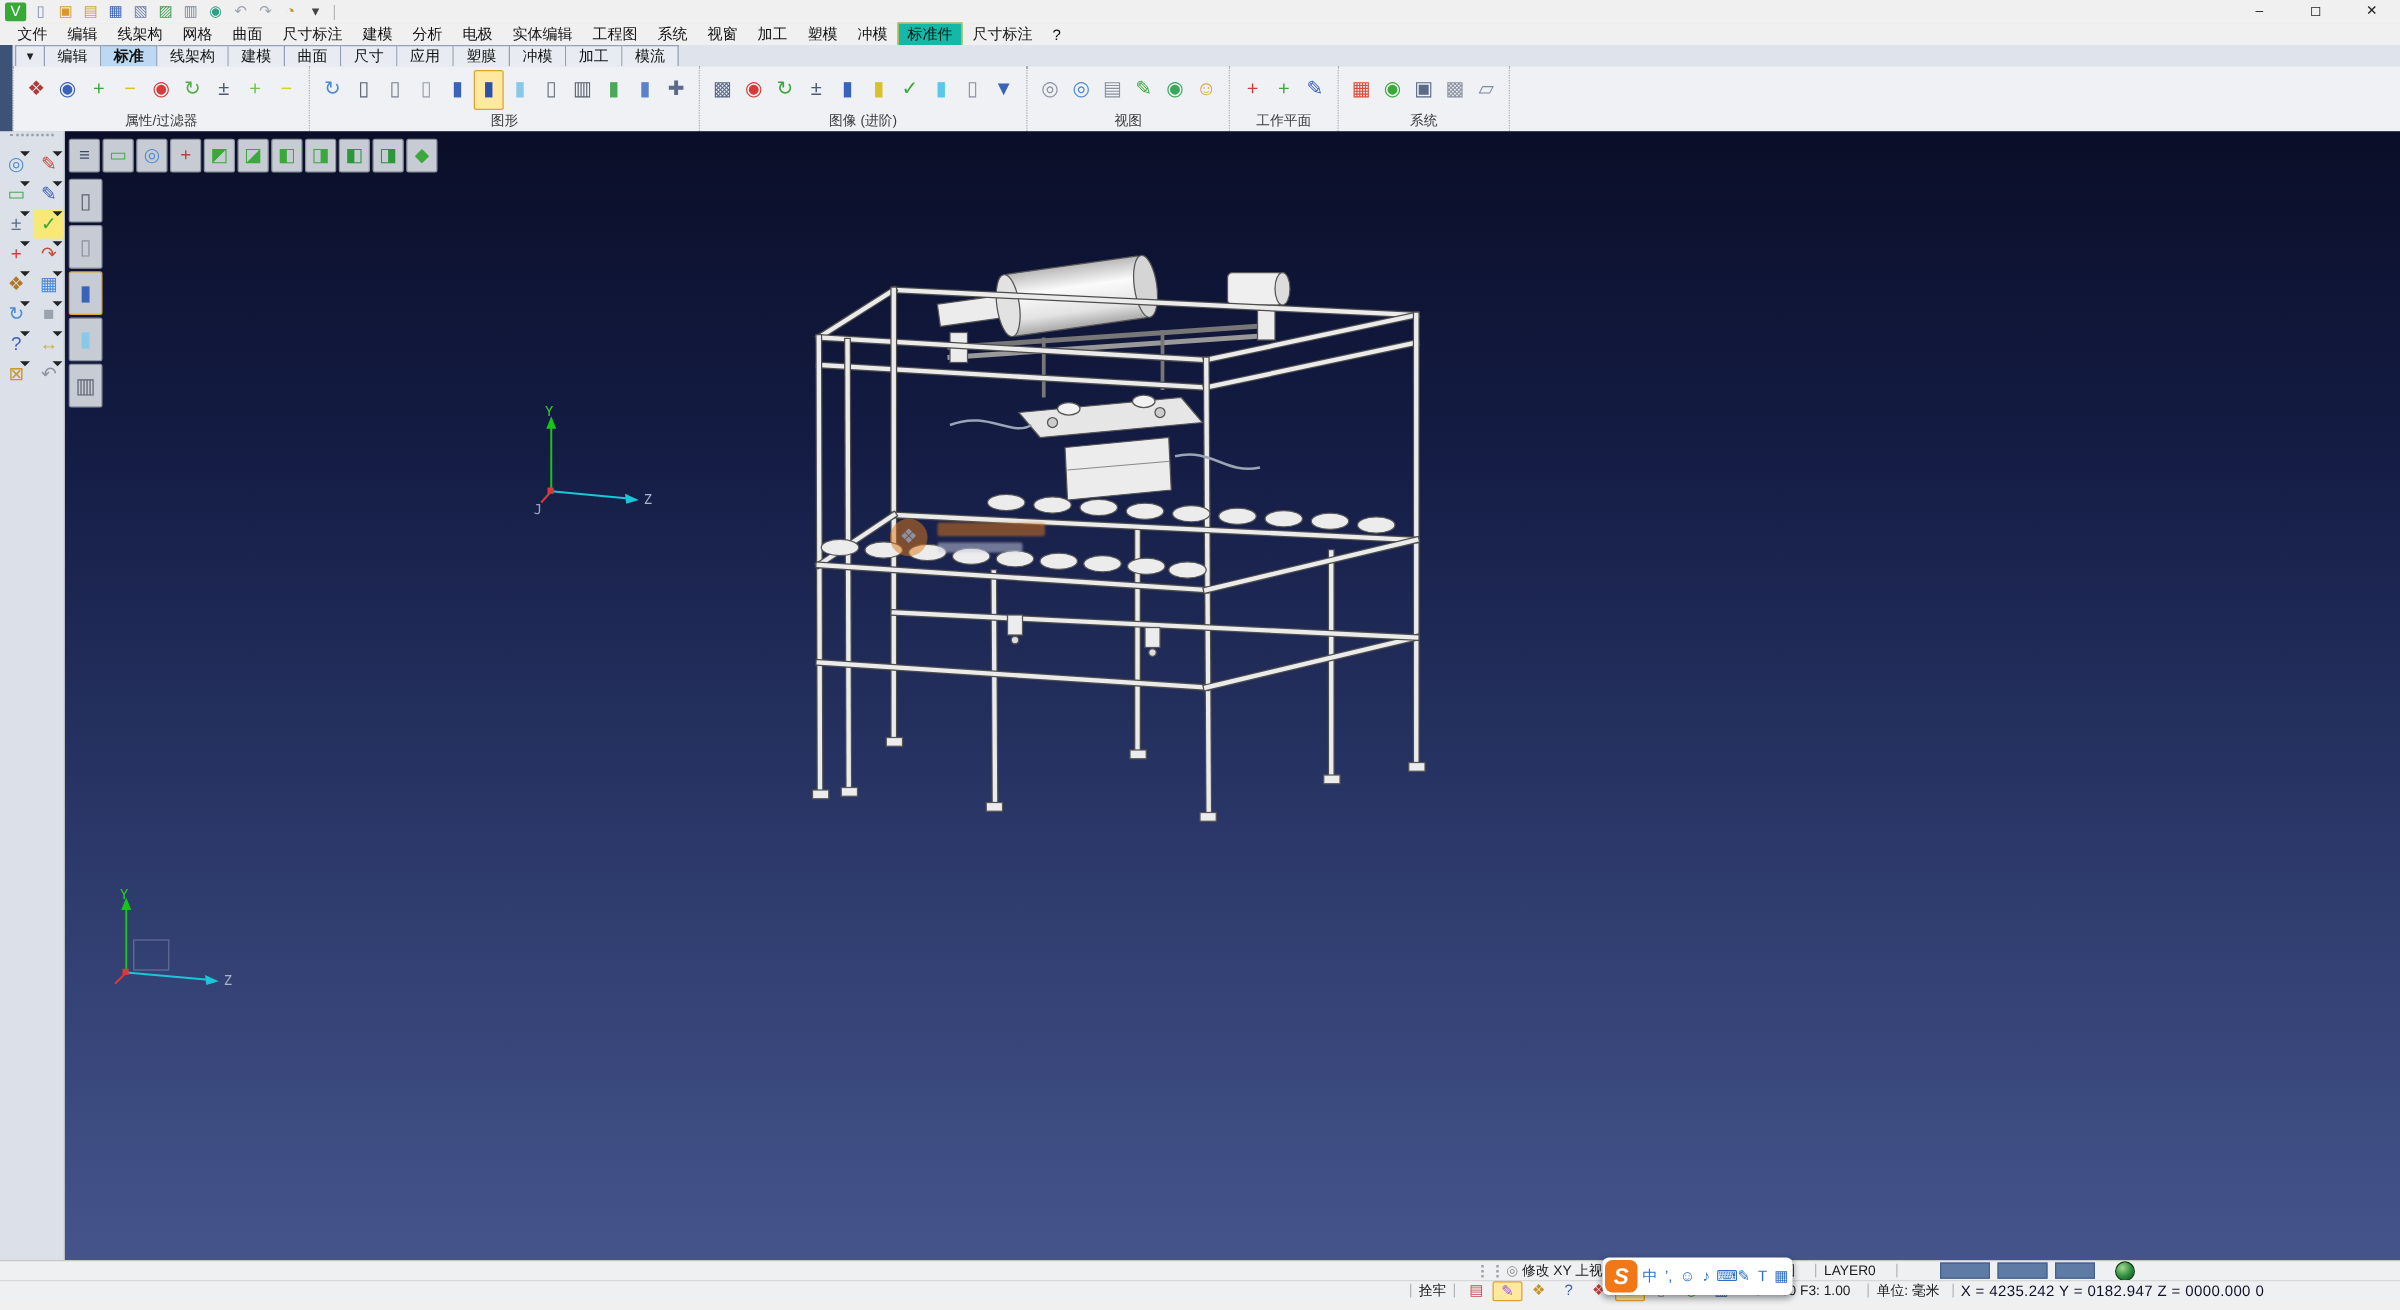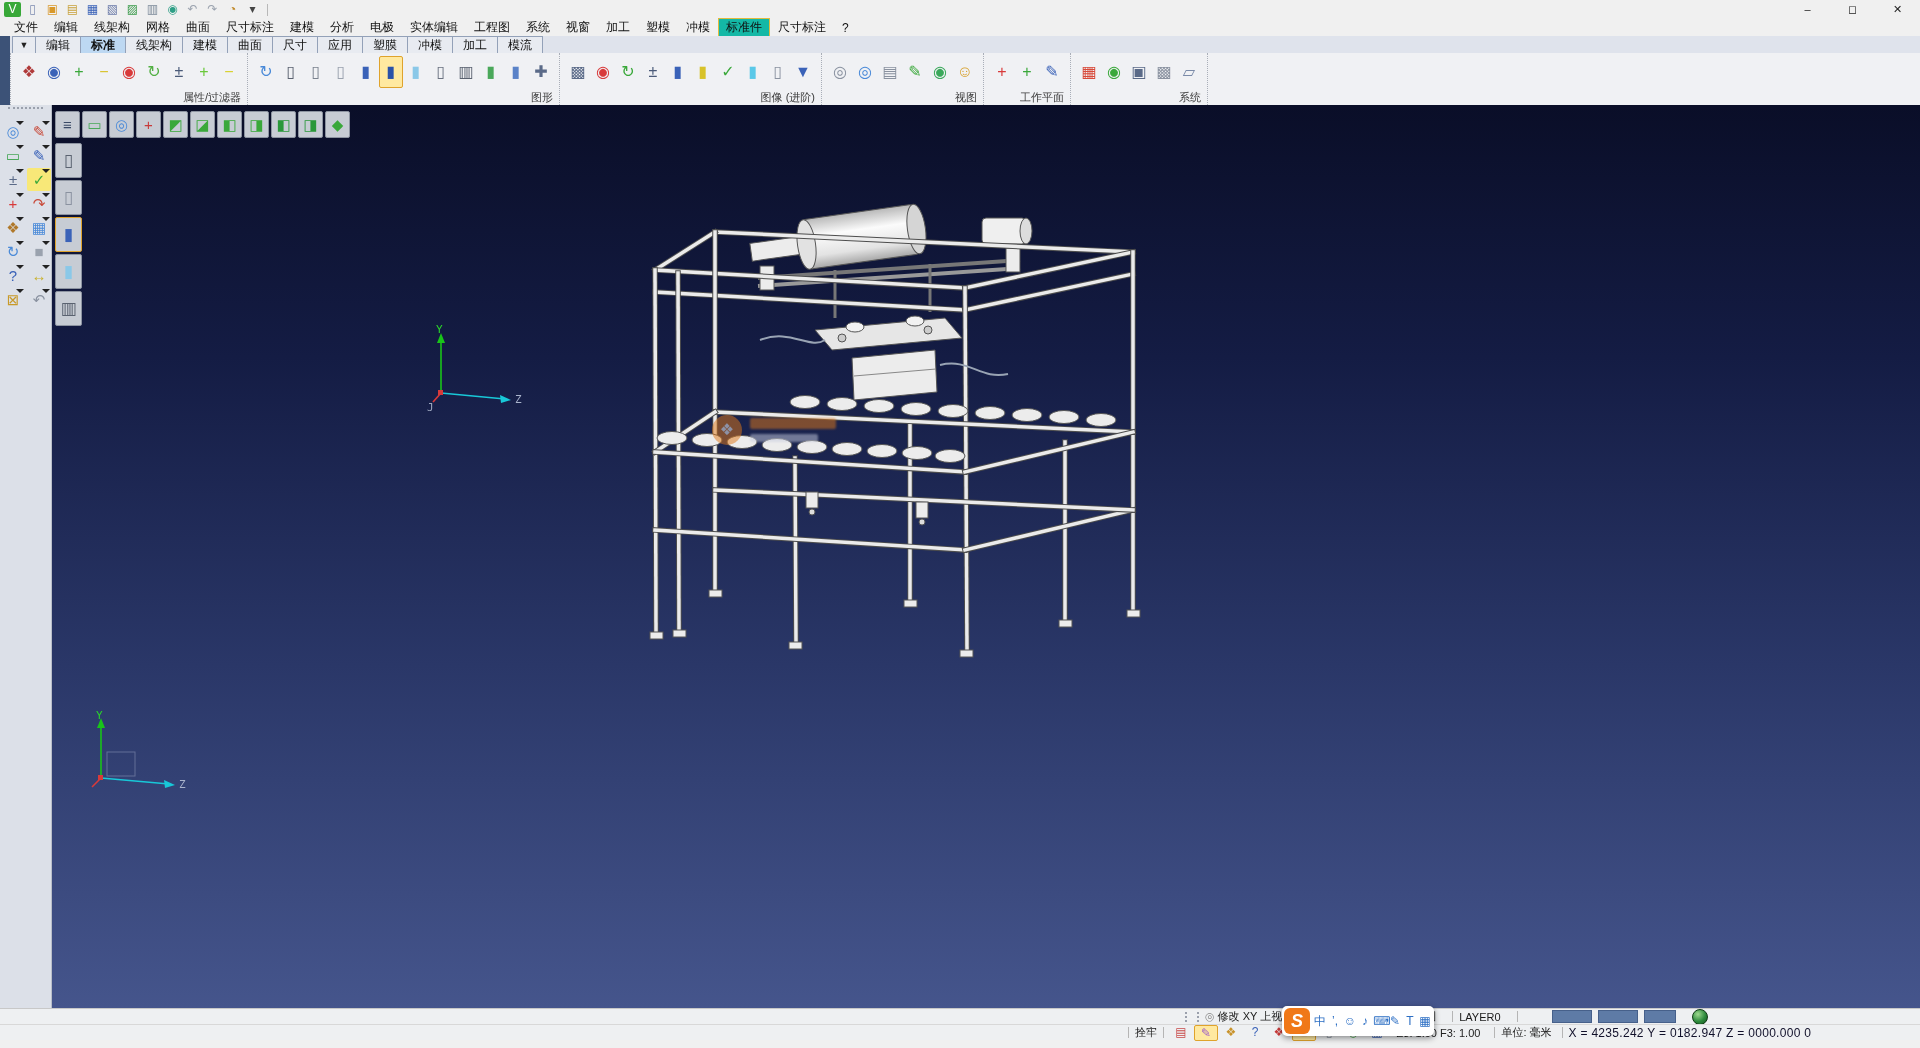--- a/index.html
+++ b/index.html
@@ -30,21 +30,21 @@
     border-bottom:none;background:#e8ebf1;white-space:nowrap;}
   .tab.active{background:#bdd8f2;font-weight:bold;}
   
   .ribbon{position:absolute;left:10px;top:53px;width:1910px;height:52px;background:#f0f1f4;
     display:flex;align-items:stretch;border-bottom:1px solid #c8ccd4;}
   .rgroup{display:flex;flex-direction:column;justify-content:space-between;
     padding:3px 6px 1px 6px;border-right:1px dotted #a9aeb8;}
   .rgroup:first-child{border-left:1px dotted #a9aeb8;}
   .ricons{display:flex;gap:1px;align-items:center;}
   .ricons .icb{width:22px;height:30px;font-size:16px;line-height:30px;text-align:center;border:1px solid transparent;}
-  .rlabel{text-align:right;font-size:11px;color:#3a3a3a;line-height:14px;}
+  .rlabel{text-align:center;font-size:11px;color:#3a3a3a;line-height:14px;}
   .icb{display:inline-block;border-radius:2px;cursor:default;user-select:none;}
   .icb.sel{background:#ffe9a0;border:1px solid #dfa32c !important;}
   
   .dock{position:absolute;left:0;top:105px;width:52px;height:903px;background:#dce0e8;border-right:1px solid #b9bec8;box-sizing:border-box;}
   .dockgrip{height:6px;margin:2px 8px;border-top:2px dotted #9aa0ac;}
   .dockgrid{display:grid;grid-template-columns:25px 25px;gap:1px;padding:3px 0 0 1px;}
   .dockgrid .icb{position:relative;width:24px;height:23px;font-size:15px;line-height:23px;text-align:center;}
   .dockgrid .icb::after{content:"";position:absolute;right:1px;top:1px;border-left:4px solid transparent;
     border-right:4px solid transparent;border-top:4px solid #222;}
   

